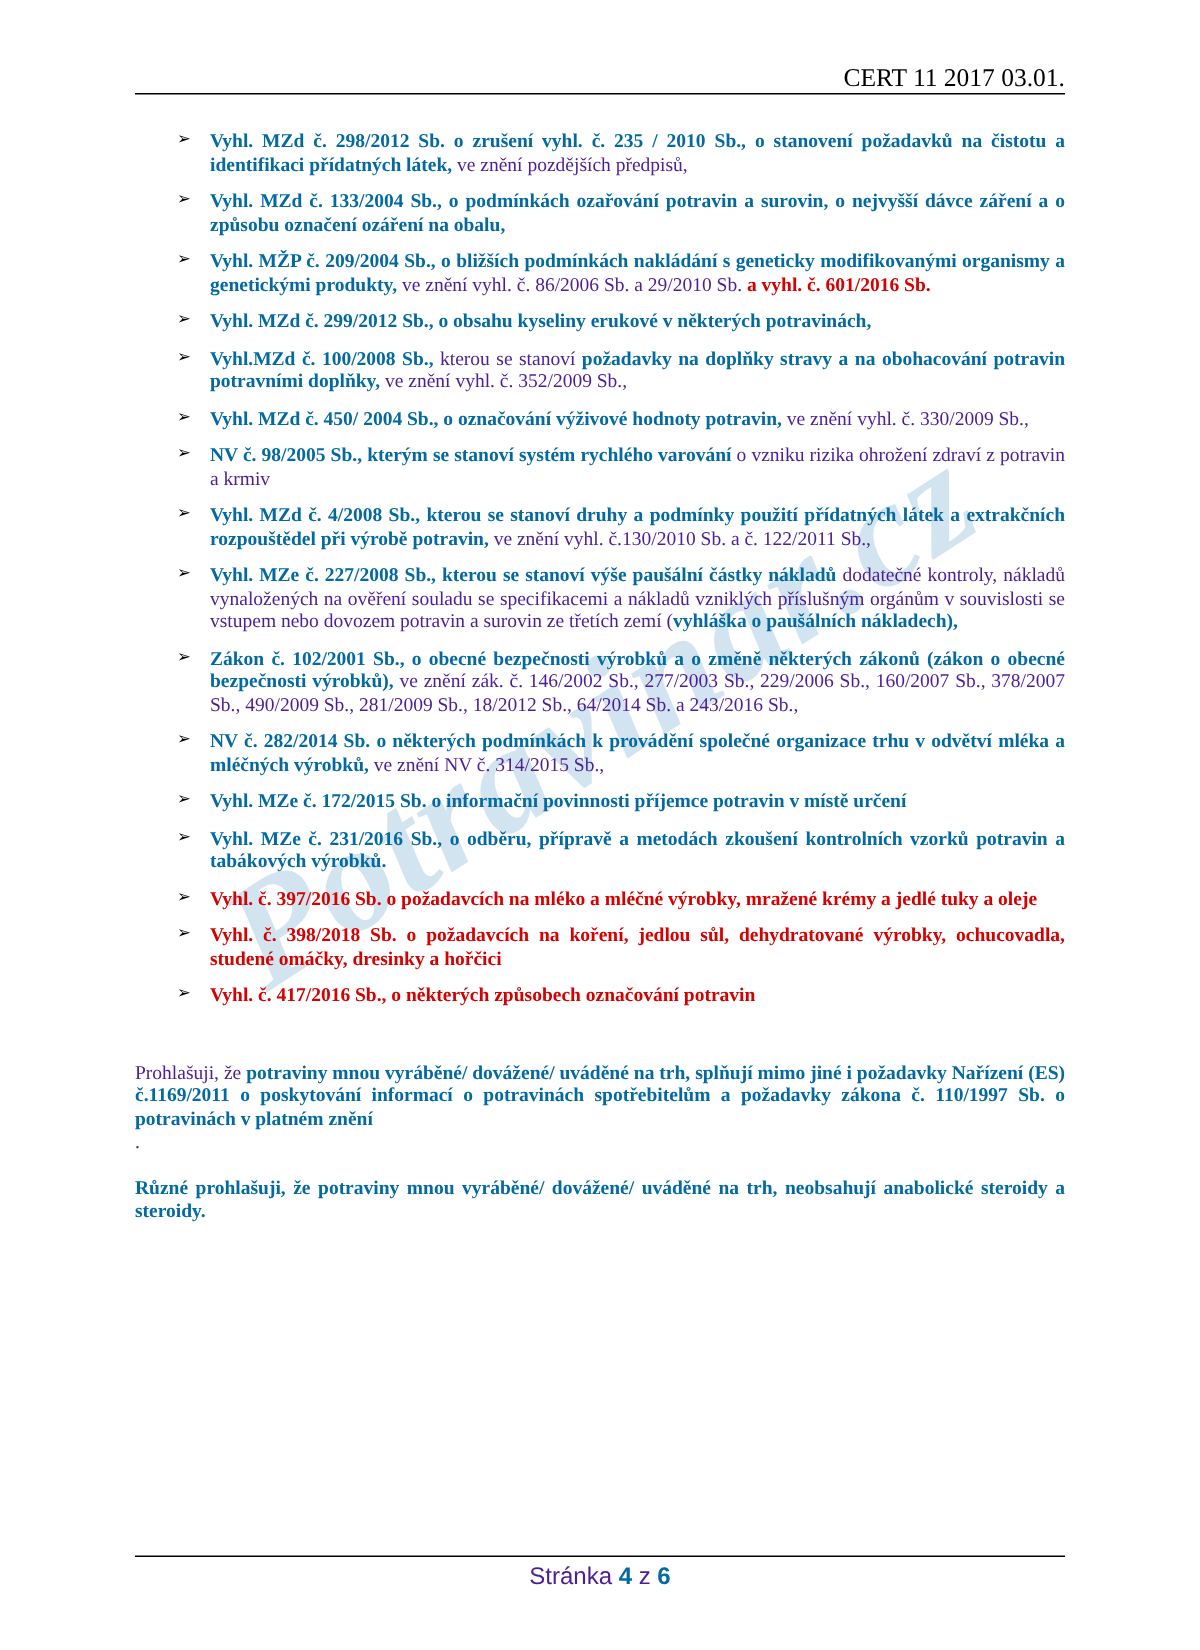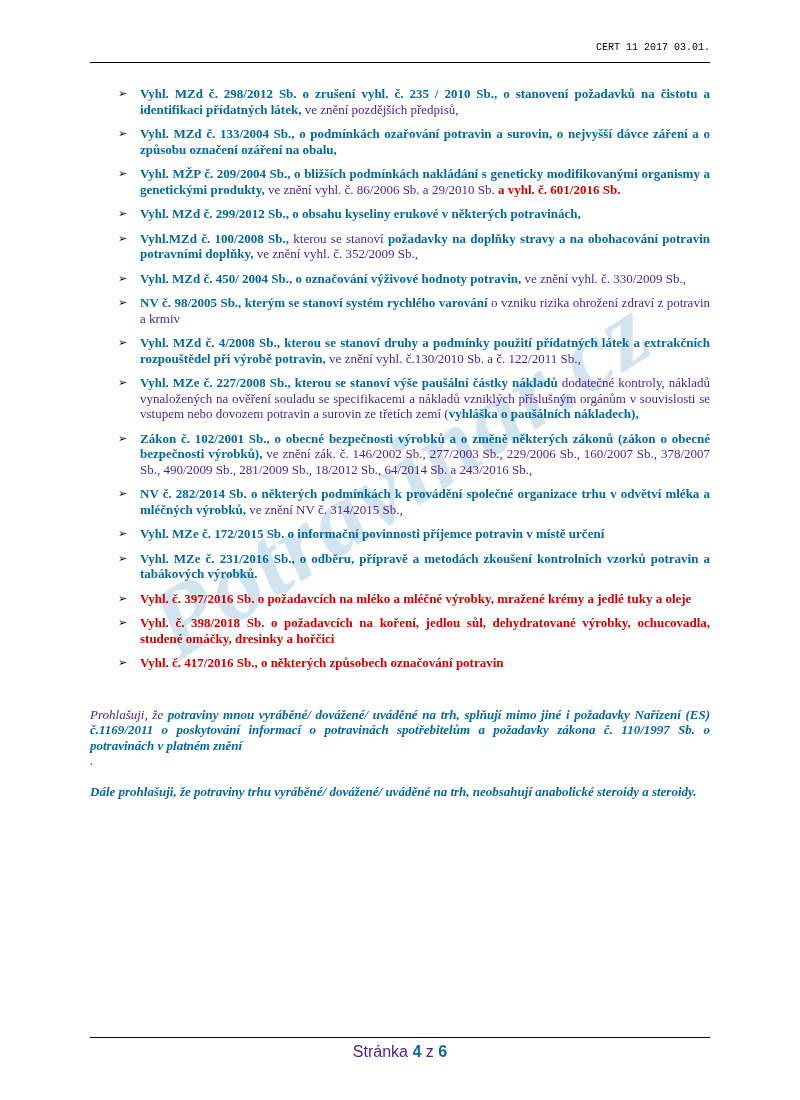--- a/index.html
+++ b/index.html
@@ -23,39 +23,39 @@
     color:#9cc4df;
     opacity:0.45;
     letter-spacing:2px;
     z-index:0;
     white-space:nowrap;
     pointer-events:none;
   }
   
   .header-ref{
     position:absolute;top:42px;right:90px;
-    font-size:10px;z-index:1;font-family:Liberation Mono, monospace;
+    font-size:17px;z-index:1;
   }
   .header-rule{
     position:absolute;top:62px;left:90px;right:90px;
     border-top:1px solid #000;z-index:1;
   }
   
   .content{
     position:absolute;top:86px;left:90px;width:620px;z-index:1;
     font-size:13px;line-height:15.5px;
   }
   .decree-list{list-style:none;margin:0;padding:0 0 0 28px;}
   .decree-item{display:flex;margin-bottom:9px;}
   .bullet{flex:0 0 22px;width:22px;font-size:11px;line-height:15.5px;}
   .item-text{flex:1;text-align:justify;}
   .run-r{font-weight:400;color:#4c1d95;}
   .run-b{font-weight:700;color:#0369a1;}
   .run-rb{font-weight:700;color:#d60000;}
-  .paragraphs{margin-top:36px;font-style:italic;}
+  .paragraphs{margin-top:36px;}
   .para{margin:15px 0 0 0;text-align:justify;}
   .para:first-child{margin-top:0;}
   .para.tight{margin-top:0;}
   
   .footer-rule{
     position:absolute;left:90px;right:90px;top:1037px;
     border-top:1px solid #000;z-index:1;
   }
   .footer-text{
     position:absolute;top:1043px;left:0;right:0;
@@ -137,20 +137,20 @@
           <span class="item-text"><span class="run-rb">Vyhl. č. 398/2018 Sb. o požadavcích na koření, jedlou sůl, dehydratované výrobky, ochucovadla, studené omáčky, dresinky a hořčici</span></span>
         </li>
         <li class="decree-item">
           <span class="bullet">➢</span>
           <span class="item-text"><span class="run-rb">Vyhl. č. 417/2016 Sb., o některých způsobech označování potravin</span></span>
         </li>
       </ul>
     <div class="paragraphs">
         <p class="para"><span class="run-r">Prohlašuji, že </span><span class="run-b">potraviny mnou vyráběné/ dovážené/ uváděné na trh, splňují mimo jiné i požadavky Nařízení (ES) č.1169/2011 o poskytování informací o potravinách spotřebitelům a požadavky zákona č. 110/1997 Sb. o potravinách v platném znění</span></p>
         <p class="para tight"><span class="run-r">.</span></p>
-        <p class="para"><span class="run-b">Dále prohlašuji, že potraviny trhu vyráběné/ dovážené/ uváděné na trh, neobsahují anabolické steroidy a steroidy.</span></p>
+        <p class="para"><span class="run-b">Různé prohlašuji, že potraviny mnou vyráběné/ dovážené/ uváděné na trh, neobsahují anabolické steroidy a steroidy.</span></p>
       </div>
   </div>
 
   <div class="footer-rule"></div>
   <div class="footer-text"><span class="run-r">Stránka </span><span class="run-b">4</span><span class="run-r"> z </span><span class="run-b">6</span></div>
 
 </div>
 
 </body></html>

